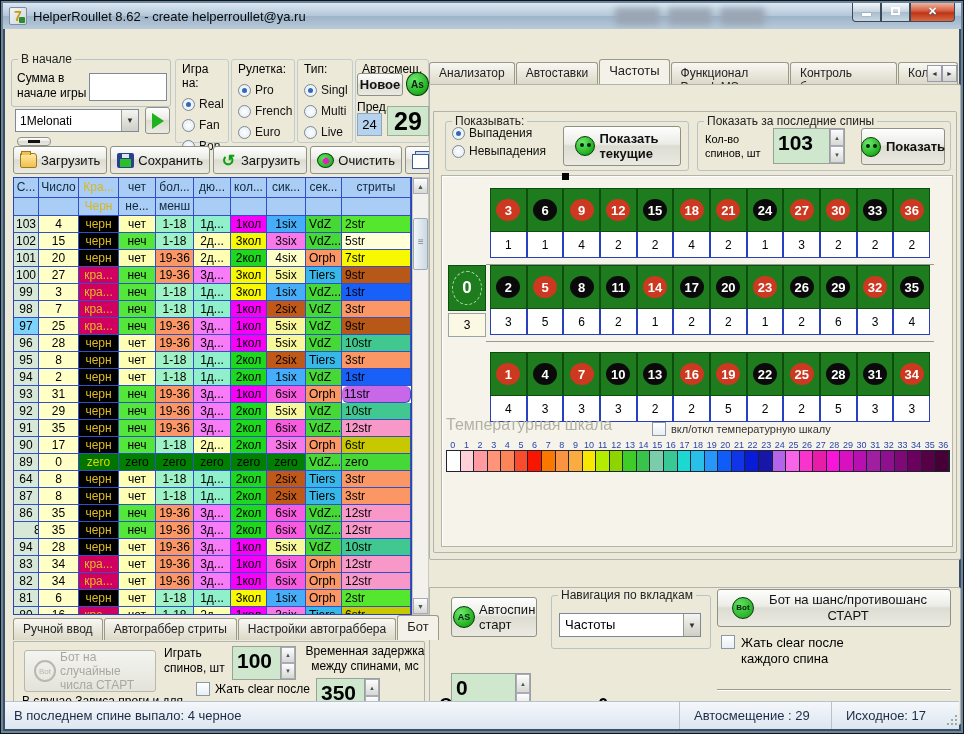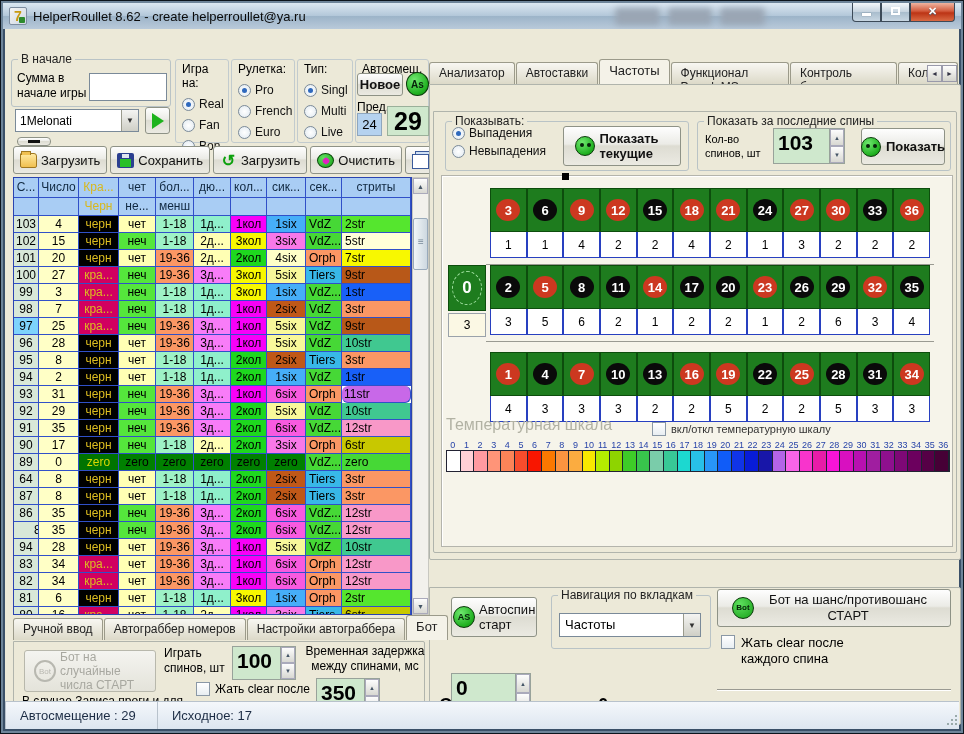--- a/index.html
+++ b/index.html
@@ -606,21 +606,21 @@
         </div>
       </div>
     <div id="vscroll" style="left:407px">
       <span class="sarr" style="top:0">▲</span>
       <div id="sthumb"></div>
       <span class="sarr" style="bottom:0">▼</span>
     </div>
 
     <div class="tabrow" id="bl-tabs">
         <div class="tab">Ручной ввод</div>
-        <div class="tab">Автограббер номеров</div>
+        <div class="tab">Автограббер стриты</div>
         <div class="tab">Настройки автограббера</div>
         <div class="tab active">Бот</div>
       </div>
     <div class="page" id="bl-page">
       <div id="btn-botrand" class="btn">
         <span class="bot-gray">Bot</span>
         <span style="width:86px">Бот на случайные числа СТАРТ</span>
       </div>
       <div id="lbl-play">Играть спинов, шт</div>
       <div class="spin" style="left:218px;top:4px;width:64px;height:34px">
@@ -971,17 +971,18 @@
     </div>
     <div id="cb-clear-r">
       <span class="cbx"></span>
       <span style="width:120px">Жать clear после каждого спина</span>
     </div>
     <div id="hline-r"></div>
     <div id="sum-text">Сумма на счете = 0</div>
   </div>
 
   <div id="statusbar">
+    <span class="cell1">В последнем спине выпало: 4 черное</span>
     <span class="cell" style="width:152px">Автосмещение : 29</span>
     <span class="cell" style="width:128px">Исходное: 17</span>
     <span id="grip"></span>
   </div>
 </div>
 
 </body></html>

